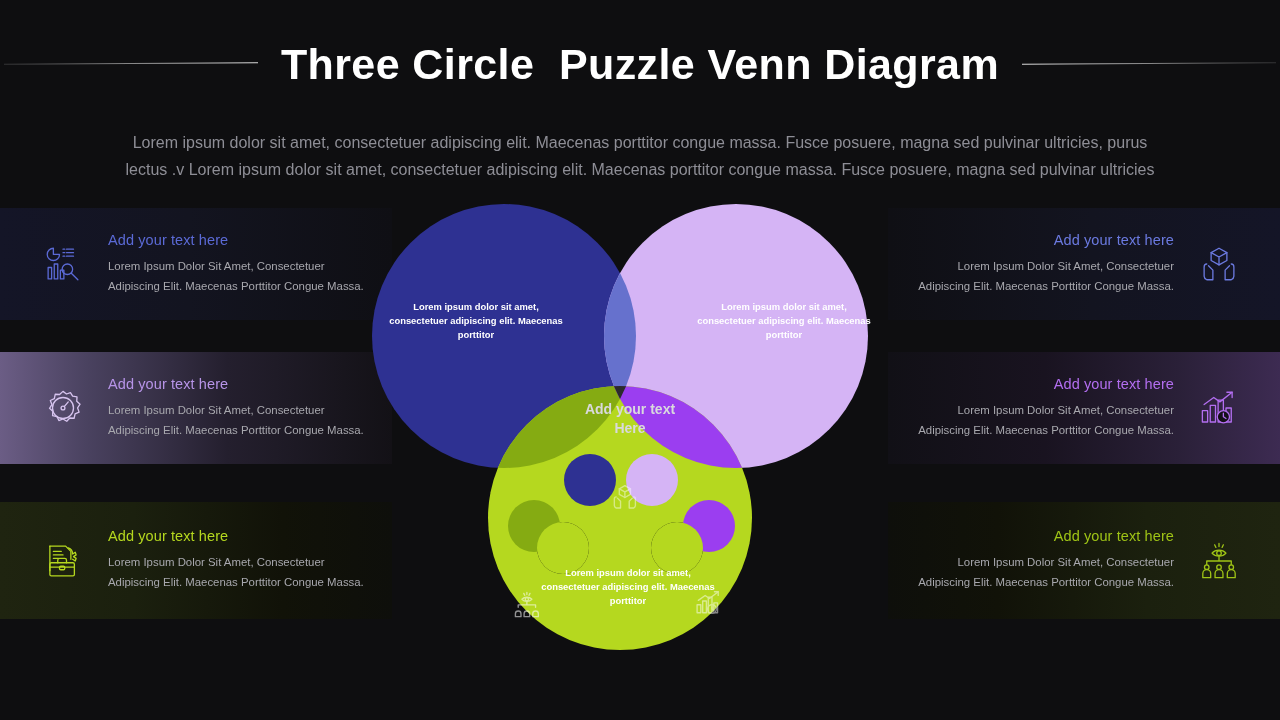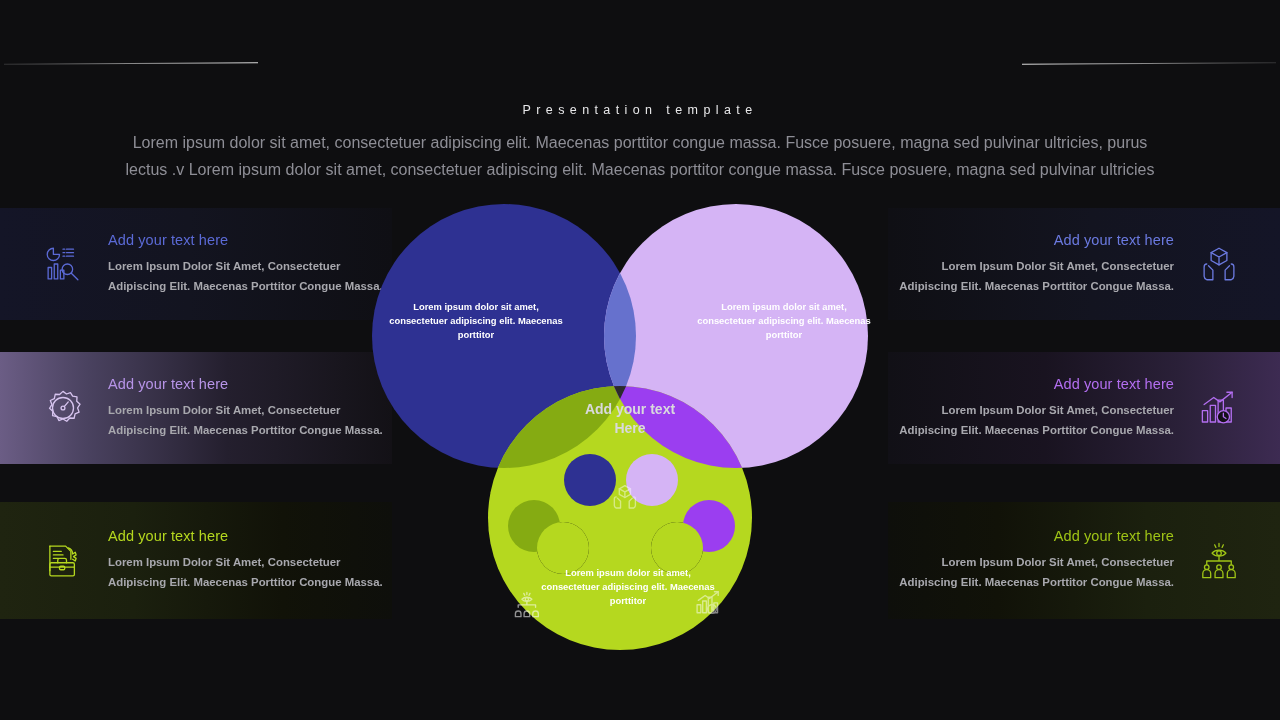--- a/index.html
+++ b/index.html
@@ -116,21 +116,21 @@
   .panel-title {
     font-size: 14.5px;
     margin-bottom: 9px;
     font-weight: 400;
     letter-spacing: 0.1px;
   }
   .panel-desc {
     font-size: 11.4px;
     color: #a8a8ae;
     line-height: 1.74;
-    font-weight: 700;
+    font-weight: 400;
   }
 
   
   .venn {
     position: absolute;
     left: 364px;
     top: 188px;
     width: 532px;
     height: 502px;
   }
@@ -151,22 +151,24 @@
 </style>
 </head>
 <body>
 
 <div id="slide">
 
   <div class="header">
     <div class="rule left"></div>
     <div class="rule right"></div>
 
-
-    <div class="subtitle">Presentation template</div>
+    <div class="title-row">
+      <div class="title">Three Circle  Puzzle Venn Diagram</div>
+    </div>
+
     <div class="lead">Lorem ipsum dolor sit amet, consectetuer adipiscing elit. Maecenas porttitor congue massa. Fusce posuere, magna sed pulvinar ultricies, purus lectus .v Lorem ipsum dolor sit amet, consectetuer adipiscing elit. Maecenas porttitor congue massa. Fusce posuere, magna sed pulvinar ultricies</div>
   </div>
 
   <div class="panel left r1">
     <div class="panel-icon">
       <svg viewBox="0 0 48 48" fill="none" stroke="#5b6ad6" stroke-width="1.5" stroke-linecap="round" stroke-linejoin="round">
         <path d="M13 6a7 7 0 1 0 7 7h-7z"></path>
         <path d="M24 7h2M28 7h8M24 11h2M28 11h8M24 15h2M28 15h8"></path>
         <rect x="7" y="28" width="4" height="13"></rect>
         <rect x="14" y="24" width="4" height="17"></rect>

